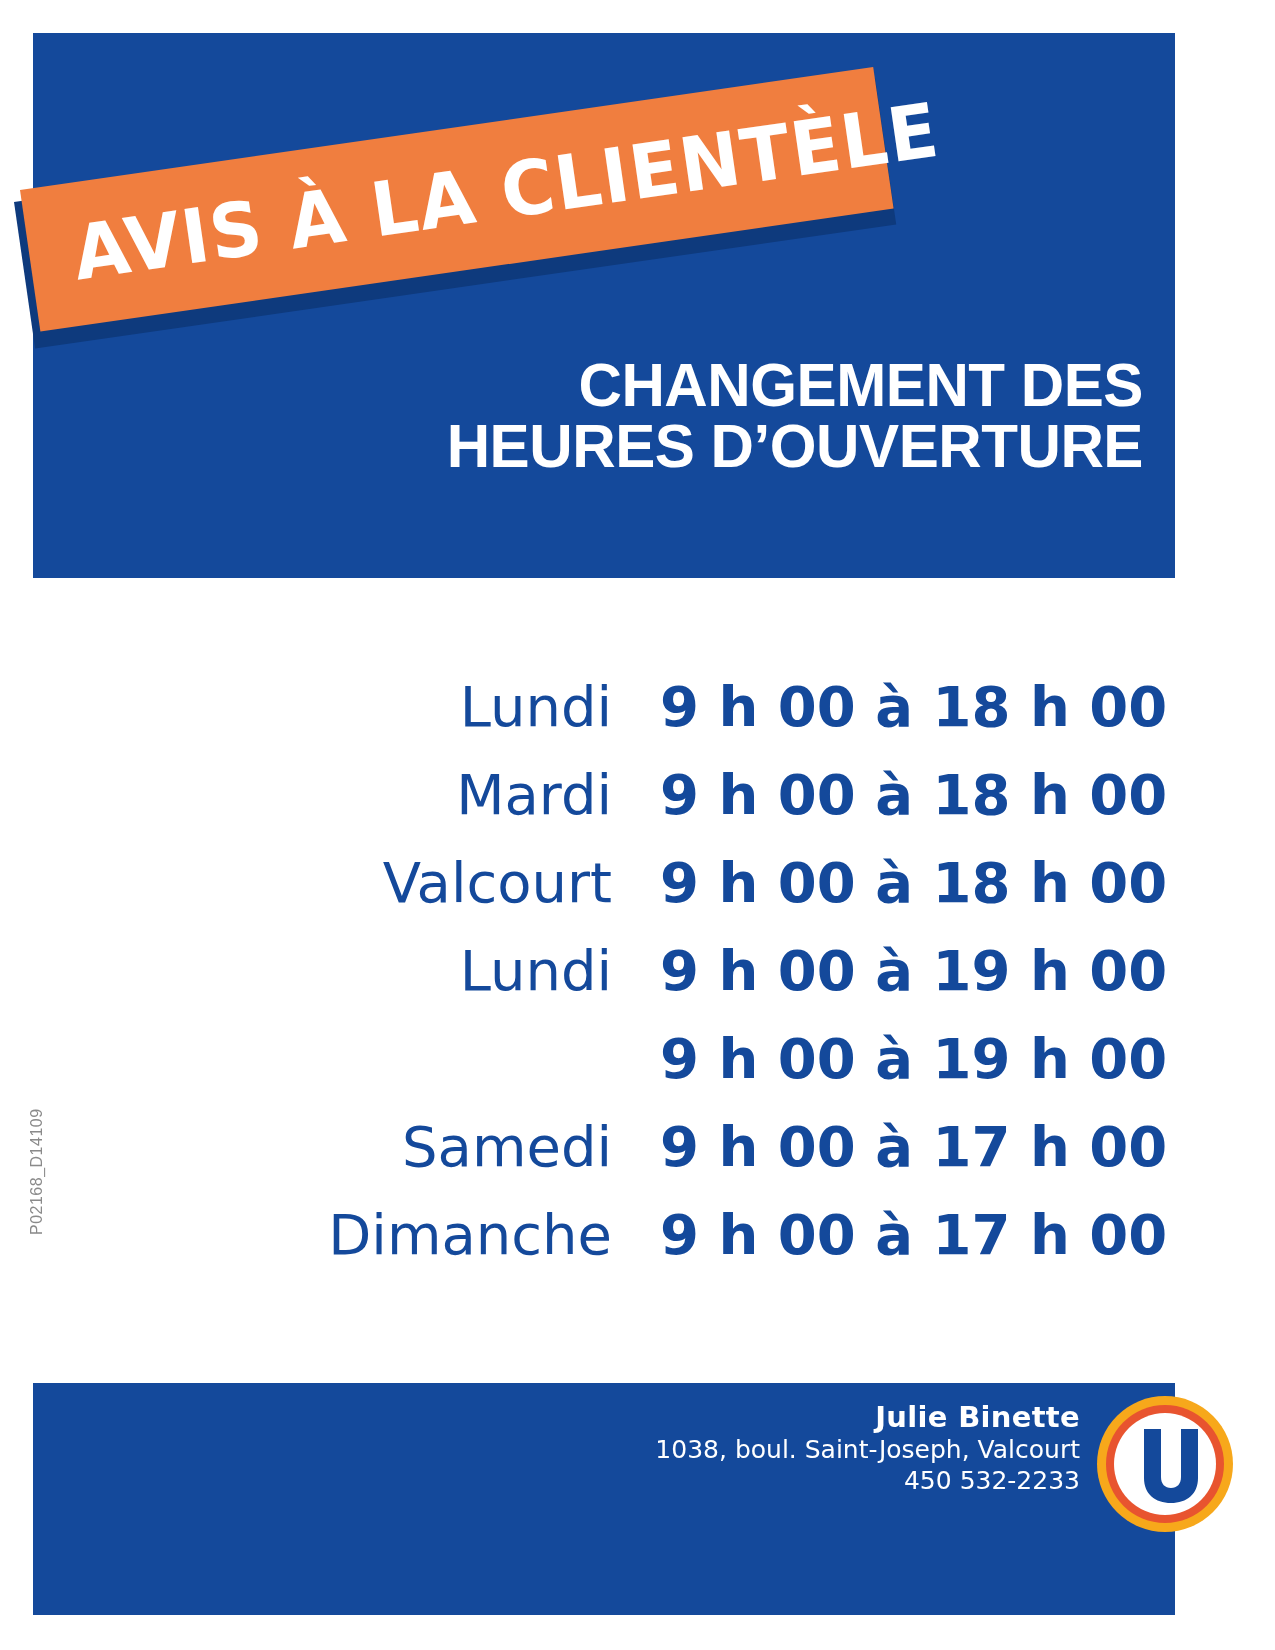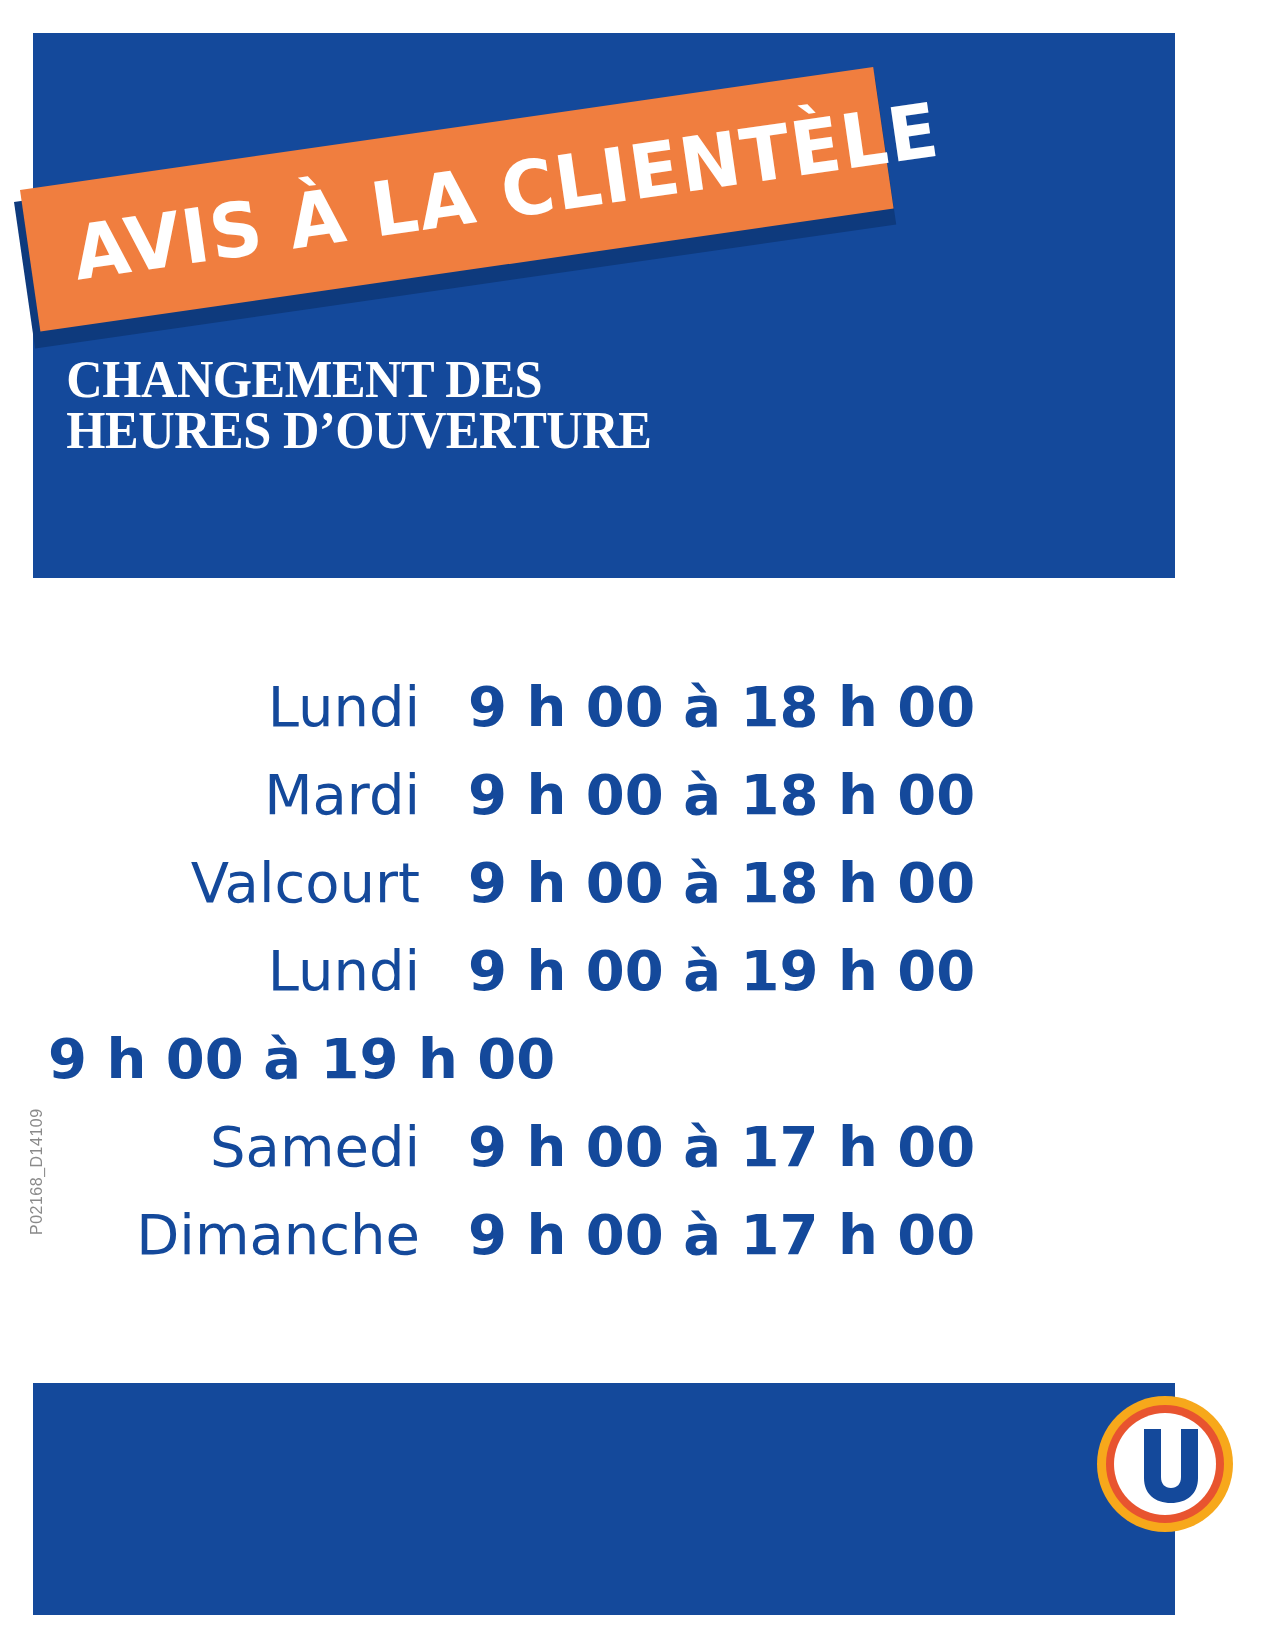--- a/index.html
+++ b/index.html
@@ -77,24 +77,25 @@
     transform: scaleX(0.96);
     transform-origin: left center;
   }
 
   
   .headline {
     position: absolute;
     left: 33px;
     top: 355px;
     width: 1110px;
+    text-align: right;
     color: #ffffff;
-    font-family: Liberation Serif, serif;
+    font-family: Liberation Sans, sans-serif;
     font-weight: bold;
-    font-size: 52px;
+    font-size: 62px;
     line-height: 0.98;
     letter-spacing: -0.5px;
   }
   .headline .line {
     display: block;
     transform: scaleX(0.97);
     transform-origin: right center;
     white-space: nowrap;
   }
 
@@ -103,21 +104,21 @@
     position: absolute;
     left: 0px;
     top: 630px;
     width: 1160px;
     color: #14499B;
     font-family: "DejaVu Sans", sans-serif;
   }
   .hours-row {
     display: flex;
     align-items: baseline;
-    justify-content: flex-start;
+    justify-content: flex-end;
     height: 88px;
   }
   .hours-day {
     flex: 0 0 auto;
     width: 420px;
     text-align: right;
     font-size: 56px;
     font-weight: normal;
     letter-spacing: 0px;
     padding-right: 0px;
@@ -273,20 +274,25 @@
       <div class="hours-day">Dimanche</div>
       <div class="hours-time">9 h 00 à 17 h 00</div>
     </div>
 
   </div>
 
   <div class="side-code">P02168_D14109</div>
 
   <div class="bottom-bar"></div>
 
+  <div class="merchant">
+    <div class="merchant-name">Julie Binette</div>
+    <div class="merchant-address">1038, boul. Saint-Joseph, Valcourt</div>
+    <div class="merchant-phone">450 532-2233</div>
+  </div>
 
   <div class="logo">
     <div class="logo-ring-outer"></div>
     <div class="logo-ring-mid"></div>
     <div class="logo-ring-inner"></div>
     <div class="logo-u">
       <svg width="102" height="102" viewBox="0 0 102 102" aria-hidden="true">
         <path d="M30 16 H47 V64 C47 71 51 75 57 75 C63 75 67 71 67 64 V16 H84 V65 C84 81 73 90 57 90 C41 90 30 81 30 65 Z" fill="#14499B"></path>
       </svg>
     </div>

